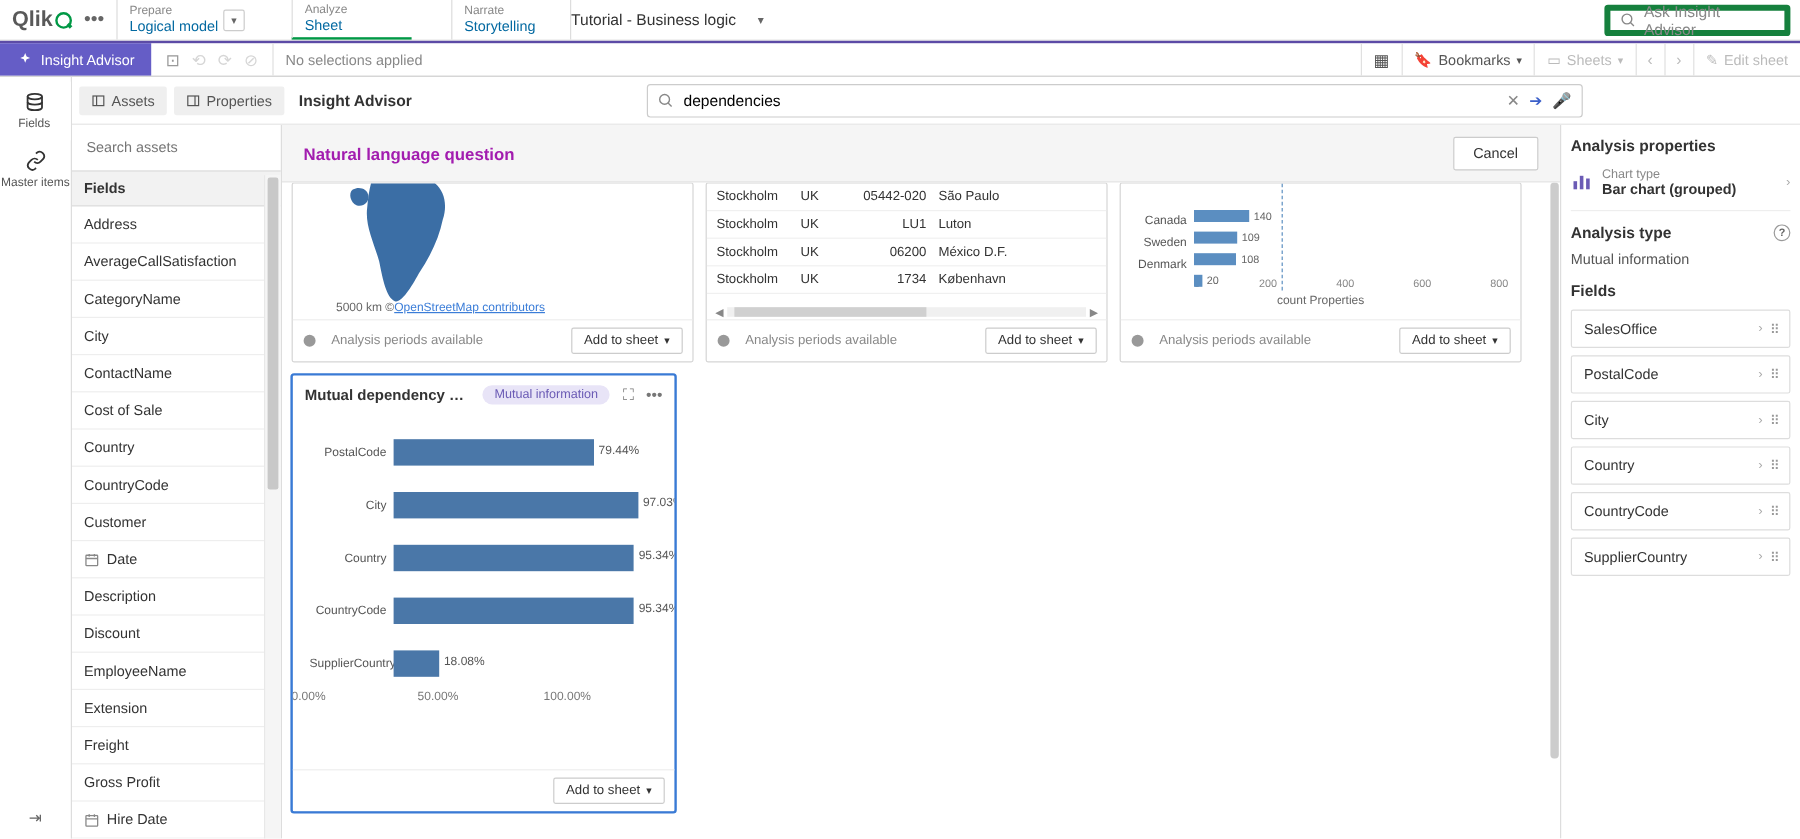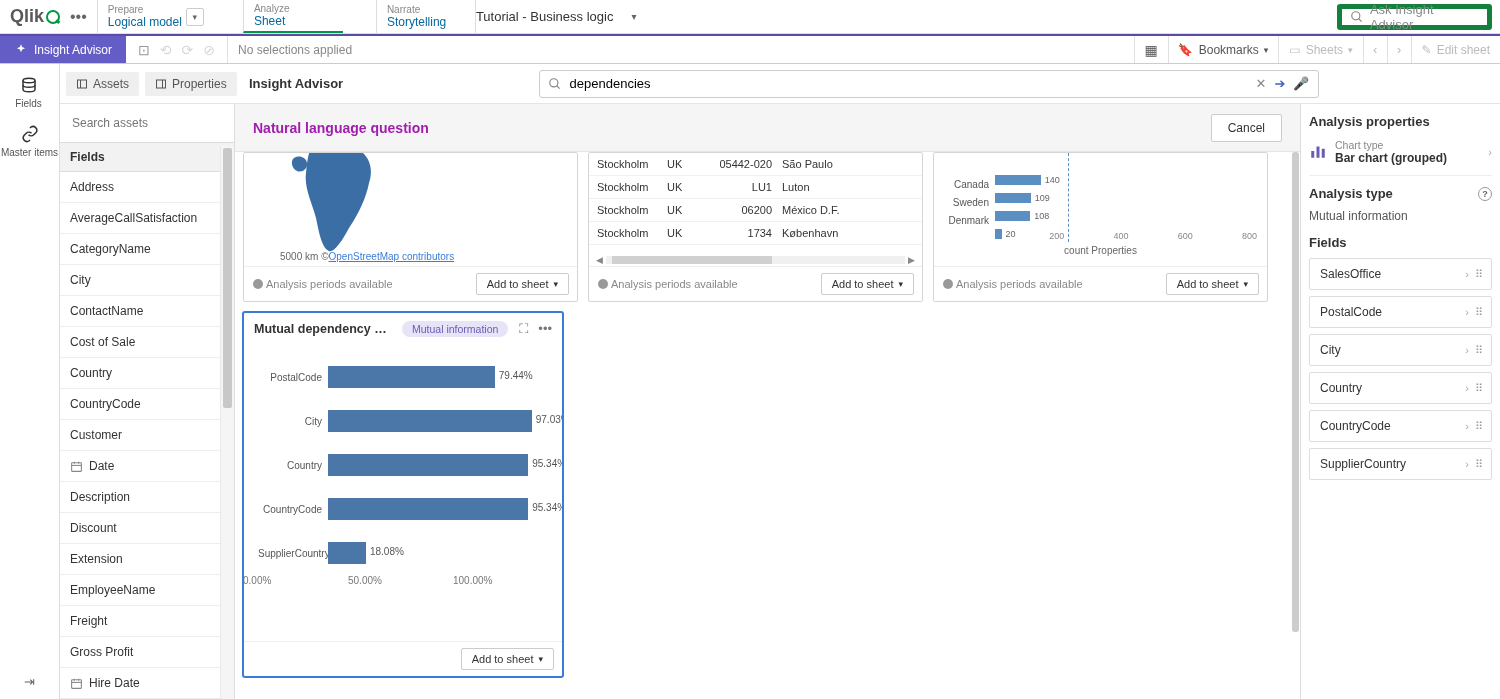--- a/index.html
+++ b/index.html
@@ -73,21 +73,21 @@
   .nlq-spacer{flex:1;}
   .cancel-btn{background:#fff;border:1px solid #ccc;border-radius:2px;padding:6px 16px;font-size:12px;cursor:pointer;}
   
   .cards-area{flex:1;overflow:auto;padding:0 8px 8px 8px;position:relative;}
   .cards-row{display:flex;gap:10px;}
   .card{border:1px solid #d5d5d5;border-radius:2px;background:#fff;display:flex;flex-direction:column;}
   .card.top{height:150px;}
   .card.selected{border:1.5px solid #3a7bd5;box-shadow:0 0 0 1px #3a7bd5;}
   .card-body{flex:1;overflow:hidden;position:relative;}
   .card-footer{display:flex;align-items:center;justify-content:space-between;padding:6px 8px;border-top:1px solid #eee;}
-  .periods{display:flex;align-items:center;gap:2px;font-size:11px;color:#888;}
+  .periods{display:flex;align-items:center;gap:12px;font-size:11px;color:#888;}
   .periods svg{width:12px;height:12px;}
   .add-sheet{border:1px solid #ccc;border-radius:2px;padding:4px 10px;font-size:11px;display:flex;align-items:center;gap:5px;cursor:pointer;background:#fff;}
   
   
   .map-card{width:335px;}
   .map-body{position:relative;height:115px;overflow:hidden;}
   .map-svg{position:absolute;left:30px;top:-20px;}
   .map-credit{position:absolute;bottom:4px;left:4px;font-size:10px;color:#666;margin-left:32px;}
   .map-credit a{color:#3b7dd8;text-decoration:underline;}
   
@@ -334,24 +334,24 @@
               </svg>
               <span>Date</span>
             </div>
             <div class="field-item">
               <span>Description</span>
             </div>
             <div class="field-item">
               <span>Discount</span>
             </div>
             <div class="field-item">
+              <span>EmployeeName</span>
+            </div>
+            <div class="field-item">
               <span>Extension</span>
-            </div>
-            <div class="field-item">
-              <span>EmployeeName</span>
             </div>
             <div class="field-item">
               <span>Freight</span>
             </div>
             <div class="field-item">
               <span>Gross Profit</span>
             </div>
             <div class="field-item">
               <svg viewBox="0 0 24 24" fill="none" stroke="#888" stroke-width="2">
                 <rect x="3" y="5" width="18" height="16" rx="1"></rect>

